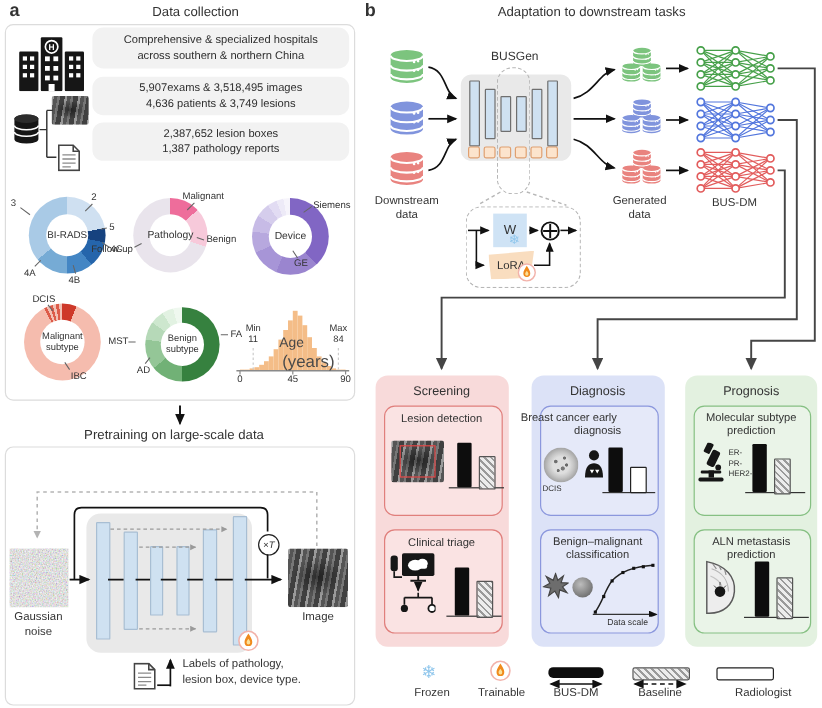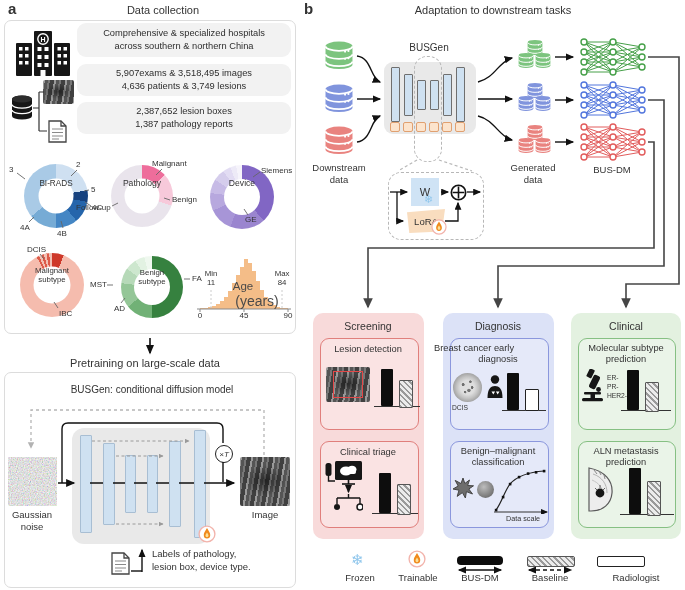--- a/index.html
+++ b/index.html
@@ -7,21 +7,21 @@
     font-family:"Liberation Sans",sans-serif;color:#333;overflow:hidden}
   .a{position:absolute}
   .lbl{position:absolute;white-space:nowrap;color:#333;z-index:7;line-height:1.15}
   .ctr{transform:translateX(-50%)}
   .rt{text-align:right}
   .panel{position:absolute;border:1.5px solid #dcdcdc;border-radius:7px;background:#fff;z-index:0}
   .gbox{position:absolute;background:#f2f2f2;border-radius:9px;display:flex;flex-direction:column;
     justify-content:center;text-align:center;font-size:9.3px;line-height:13px;color:#2e2e2e;z-index:2}
   .donut{position:absolute;border-radius:50%;z-index:2}
   .hole{position:absolute;left:50%;top:50%;transform:translate(-50%,-50%);background:#fff;border-radius:50%;
-    display:flex;flex-direction:column;align-items:center;text-align:center;line-height:1.1;color:#333}
+    display:flex;flex-direction:column;align-items:center;justify-content:center;text-align:center;line-height:1.1;color:#333}
   .ublk{position:absolute;background:#cfe1f1;border:1px solid #a8bed3;border-radius:1px;z-index:3}
   .ublk2{position:absolute;background:#cfe1f1;border:1px solid #6f6f6f;border-radius:1px;z-index:3}
   .sq{position:absolute;width:8px;height:8px;background:#fce4cd;border:1.2px solid #e0a070;border-radius:2px;z-index:3}
   .gray{position:absolute;background:#e9e9e9;border-radius:12px;z-index:1}
   .us{position:absolute;border-radius:2px;background:
       radial-gradient(ellipse 60% 45% at 50% 48%, rgba(8,8,8,0.55), rgba(8,8,8,0) 70%),
       repeating-linear-gradient(100deg,#9a9a9a 0 2px,#555 2px 5px,#777 5px 7px,#404040 7px 11px);z-index:2}
   .redbox{position:absolute;inset:4px 7px;border:1.6px solid #e34848}
   .taskbox{position:absolute;border-radius:10px;z-index:1}
   .subbox{position:absolute;border-radius:9px;background:rgba(255,255,255,0.25);z-index:2}
@@ -188,21 +188,20 @@
   <div class="lbl ctr" style="left:282px;top:270px;font-size:7.8px">Max</div>
   <div class="lbl ctr" style="left:282px;top:279px;font-size:7.8px">84</div>
   <div class="lbl ctr" style="left:243px;top:280px;font-size:11.5px;color:#4a4a4a">Age</div>
   <div class="lbl ctr" style="left:257px;top:293px;font-size:14px;color:#4a4a4a">(years)</div>
   <div class="lbl ctr" style="left:200px;top:311px;font-size:8px">0</div>
   <div class="lbl ctr" style="left:244px;top:311px;font-size:8px">45</div>
   <div class="lbl ctr" style="left:288px;top:311px;font-size:8px">90</div>
 
   <div class="lbl ctr" style="left:145px;top:357px;font-size:11px">Pretraining on large-scale data</div>
   <div class="panel" style="left:4px;top:372px;width:290px;height:214px"></div>
-  <div class="lbl ctr" style="left:152px;top:384px;font-size:10px">BUSGen: conditional diffusion model</div>
   <div class="gray" style="left:72px;top:428px;width:138px;height:116px"></div>
   <div class="ublk" style="left:80px;top:435px;width:10px;height:96px"></div>
   <div class="ublk" style="left:103px;top:443px;width:10px;height:80px"></div>
   <div class="ublk" style="left:125px;top:455px;width:9px;height:56px"></div>
   <div class="ublk" style="left:147px;top:455px;width:9px;height:56px"></div>
   <div class="ublk" style="left:169px;top:441px;width:10px;height:84px"></div>
   <div class="ublk" style="left:194px;top:430px;width:10px;height:106px"></div>
   <div class="xt" style="left:215px;top:445px">
       <span>×T</span>
     </div>
@@ -575,21 +574,21 @@
       <rect x="16.8" y="14.8" width="2.6" height="2.6"></rect>
         <rect x="25.8" y="7.8" width="2.6" height="2.6"></rect>
       <rect x="34.8" y="4.3" width="2.6" height="2.6"></rect>
         <rect x="42.8" y="3" width="2.6" height="2.6"></rect>
       <rect x="50.8" y="1.8" width="2.6" height="2.6"></rect>
     </g>
   </svg>
   <div class="lbl ctr" style="left:523px;top:515px;font-size:7.2px">Data scale</div>
 
   <div class="taskbox" style="left:571px;top:313px;width:110px;height:226px;background:#e3f1e0"></div>
-  <div class="lbl ctr" style="left:626px;top:320px;font-size:10.5px">Clinical</div>
+  <div class="lbl ctr" style="left:626px;top:320px;font-size:10.5px">Prognosis</div>
   <div class="subbox" style="left:578px;top:338px;width:96px;height:90px;border:1.2px solid #86c083"></div>
   <div class="lbl ctr" style="left:626px;top:343px;font-size:9.3px">Molecular subtype</div>
   <div class="lbl ctr" style="left:626px;top:354px;font-size:9.3px">prediction</div>
   <svg class="a icon" style="left:581px;top:369px" width="24" height="34" viewBox="0 0 24 34">
     <g fill="#161616">
       <rect x="7" y="0" width="5.5" height="9" rx="1" transform="rotate(26 10 4)"></rect>
       <rect x="10" y="6" width="7" height="14" rx="2" transform="rotate(26 13.5 13)"></rect>
       <circle cx="17.5" cy="20.5" r="2.4"></circle>
       <rect x="3" y="23" width="17" height="2.6" rx="1"></rect>
       <rect x="9.5" y="23" width="4.5" height="6"></rect>

